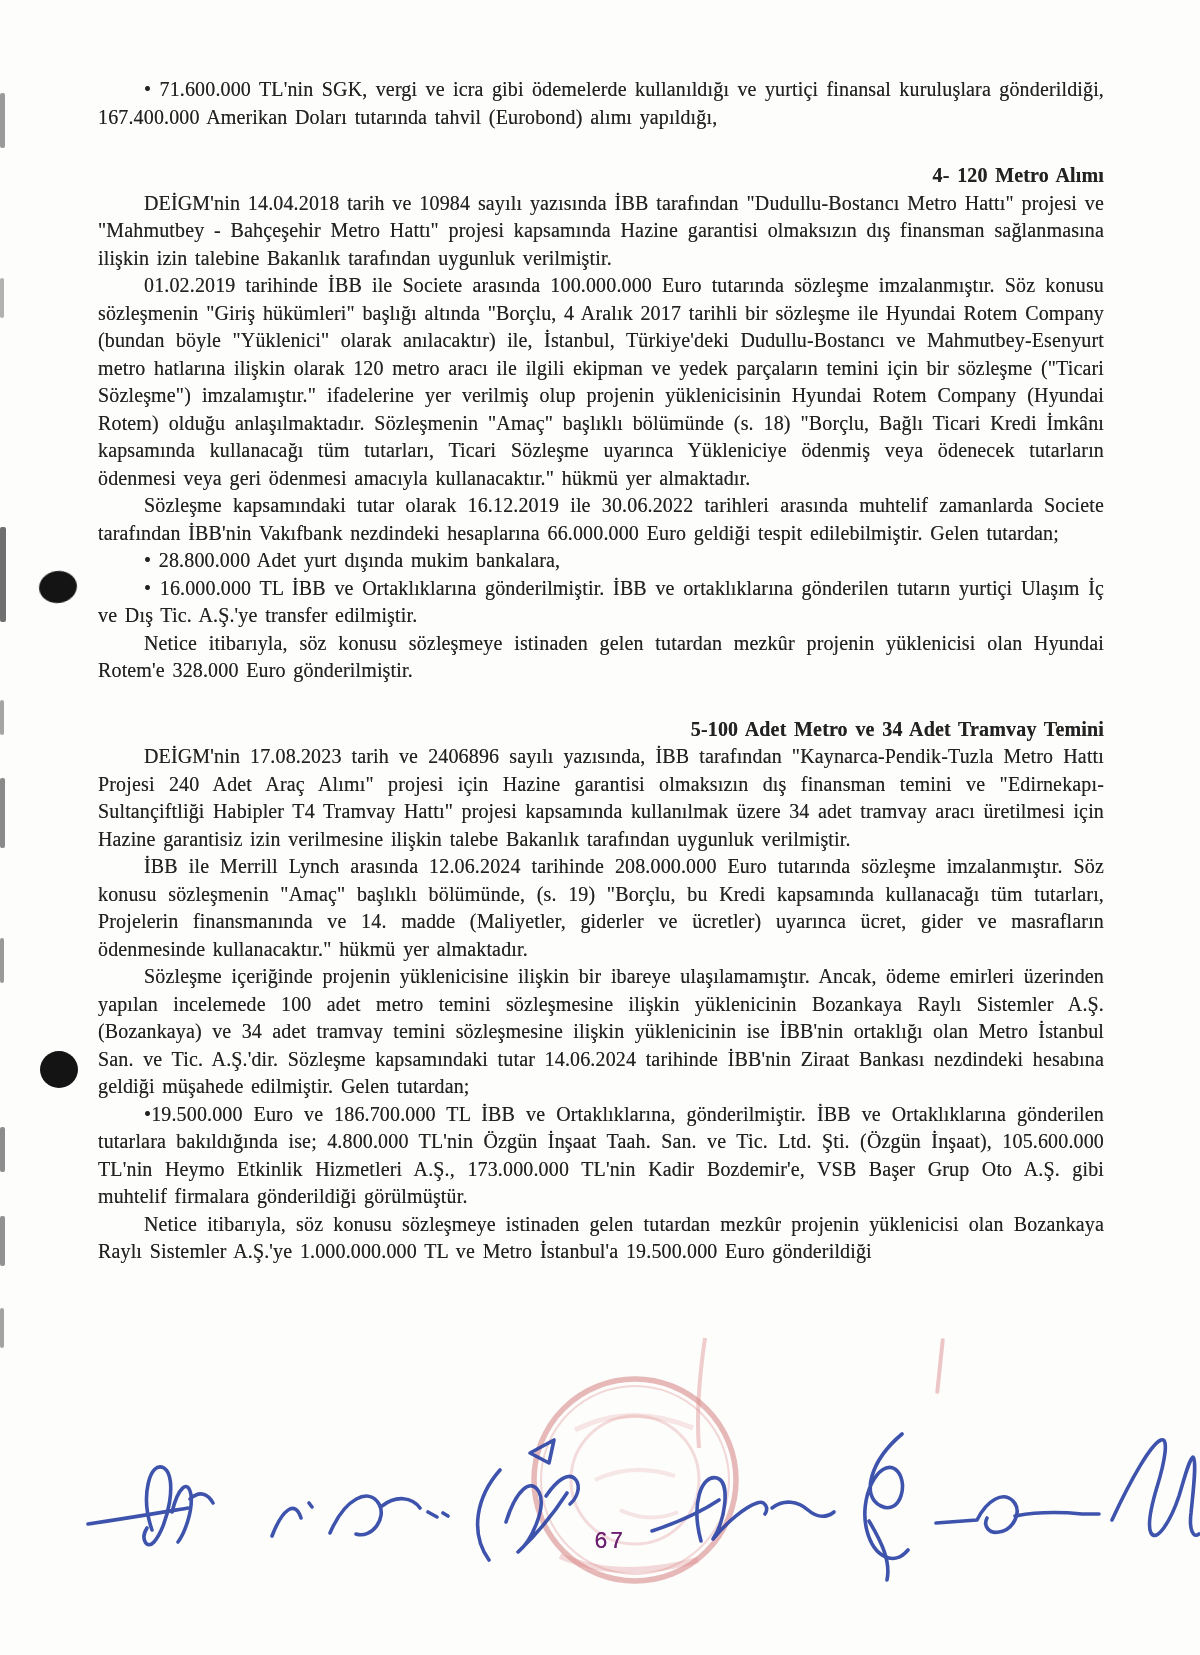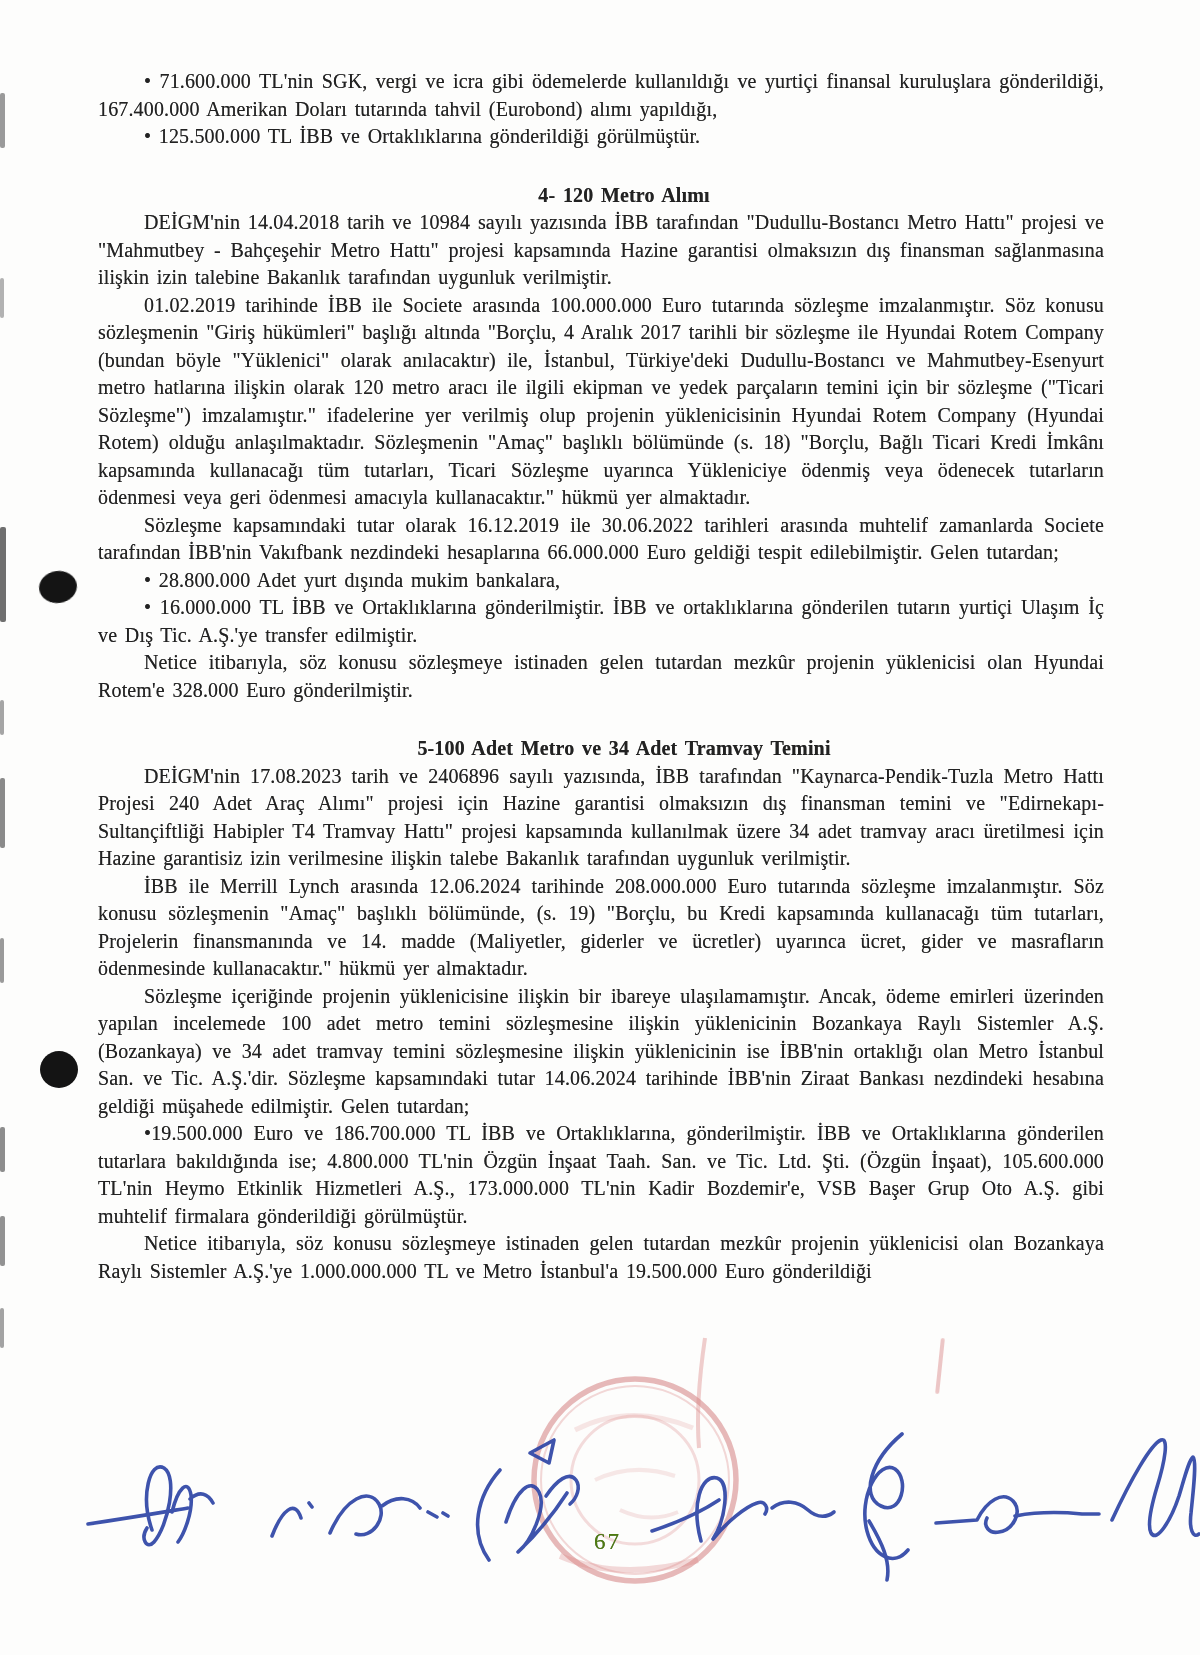--- a/index.html
+++ b/index.html
@@ -7,60 +7,61 @@
     position:relative;
     width:1200px;height:1655px;
     background:#fdfdfc;
     overflow:hidden;
     font-family:"Liberation Serif","DejaVu Serif",serif;
     color:#1f1f1f;
   }
   
   .doc{
     position:absolute;
-    left:98px;top:68px;
+    left:98px;top:76px;
     width:1006px;
   }
   .block{
     margin:0;
     font-size:20px;
     line-height:27.5px;
     text-align:justify;
     text-indent:46px;
     word-spacing:2.5px;
     letter-spacing:0.15px;
     color:#222;
     text-shadow:0 0 .45px rgba(20,20,20,.55);
   }
   .block.heading{
     font-weight:bold;
     margin-top:31px;
-    text-align:center;
+    text-align:right;
   }
   
   .edge-mark{
     position:absolute;left:0;
     filter:blur(.6px);
     border-radius:2px;
   }
   .hole-dot{
     position:absolute;
     background:#141414;
     border-radius:50%;
     filter:blur(.5px);
   }
   
   .stamp-svg{position:absolute;left:500px;top:1320px;filter:blur(.7px);}
   .page-number{
     position:absolute;
     left:594px;top:1529px;
     font-size:23px;
-    color:#4d7c0f;
+    color:#701a75;
     letter-spacing:2px;
     text-shadow:0 0 .5px rgba(30,30,30,.6);
+    font-family:Liberation Mono, monospace;
   }
   
   .signatures-svg{position:absolute;left:0;top:1400px;}
   .sig{fill:none;stroke-linecap:round;stroke-linejoin:round;}
 </style>
 </head>
 <body>
 
 <div class="page">
 
@@ -72,21 +73,20 @@
   <div class="edge-mark" style="top:938px;width:4px;height:45px;background:#9a9a9a;"></div>
   <div class="edge-mark" style="top:1127px;width:5px;height:45px;background:#8d8d8d;"></div>
   <div class="edge-mark" style="top:1216px;width:5px;height:50px;background:#929292;"></div>
   <div class="edge-mark" style="top:1308px;width:4px;height:40px;background:#a3a3a3;"></div>
 
   <div class="hole-dot" style="left:39px;top:571px;width:38px;height:32px;transform:rotate(-8deg);"></div>
   <div class="hole-dot" style="left:40px;top:1051px;width:38px;height:37px;"></div>
 
   <div class="doc" id="doc-body">
       <p class="block bullet">• 71.600.000 TL'nin SGK, vergi ve icra gibi ödemelerde kullanıldığı ve yurtiçi finansal kuruluşlara gönderildiği, 167.400.000 Amerikan Doları tutarında tahvil (Eurobond) alımı yapıldığı,</p>
-      <p class="block bullet">• 125.500.000 TL İBB ve Ortaklıklarına gönderildiği görülmüştür.</p>
       <p class="block heading">4- 120 Metro Alımı</p>
       <p class="block para">DEİGM'nin 14.04.2018 tarih ve 10984 sayılı yazısında İBB tarafından "Dudullu-Bostancı Metro Hattı" projesi ve "Mahmutbey - Bahçeşehir Metro Hattı" projesi kapsamında Hazine garantisi olmaksızın dış finansman sağlanmasına ilişkin izin talebine Bakanlık tarafından uygunluk verilmiştir.</p>
       <p class="block para">01.02.2019 tarihinde İBB ile Societe arasında 100.000.000 Euro tutarında sözleşme imzalanmıştır. Söz konusu sözleşmenin "Giriş hükümleri" başlığı altında "Borçlu, 4 Aralık 2017 tarihli bir sözleşme ile Hyundai Rotem Company (bundan böyle "Yüklenici" olarak anılacaktır) ile, İstanbul, Türkiye'deki Dudullu-Bostancı ve Mahmutbey-Esenyurt metro hatlarına ilişkin olarak 120 metro aracı ile ilgili ekipman ve yedek parçaların temini için bir sözleşme ("Ticari Sözleşme") imzalamıştır." ifadelerine yer verilmiş olup projenin yüklenicisinin Hyundai Rotem Company (Hyundai Rotem) olduğu anlaşılmaktadır. Sözleşmenin "Amaç" başlıklı bölümünde (s. 18) "Borçlu, Bağlı Ticari Kredi İmkânı kapsamında kullanacağı tüm tutarları, Ticari Sözleşme uyarınca Yükleniciye ödenmiş veya ödenecek tutarların ödenmesi veya geri ödenmesi amacıyla kullanacaktır." hükmü yer almaktadır.</p>
       <p class="block para">Sözleşme kapsamındaki tutar olarak 16.12.2019 ile 30.06.2022 tarihleri arasında muhtelif zamanlarda Societe tarafından İBB'nin Vakıfbank nezdindeki hesaplarına 66.000.000 Euro geldiği tespit edilebilmiştir. Gelen tutardan;</p>
       <p class="block bullet">• 28.800.000 Adet yurt dışında mukim bankalara,</p>
       <p class="block bullet">• 16.000.000 TL İBB ve Ortaklıklarına gönderilmiştir. İBB ve ortaklıklarına gönderilen tutarın yurtiçi Ulaşım İç ve Dış Tic. A.Ş.'ye transfer edilmiştir.</p>
       <p class="block para">Netice itibarıyla, söz konusu sözleşmeye istinaden gelen tutardan mezkûr projenin yüklenicisi olan Hyundai Rotem'e 328.000 Euro gönderilmiştir.</p>
       <p class="block heading">5-100 Adet Metro ve 34 Adet Tramvay Temini</p>
       <p class="block para">DEİGM'nin 17.08.2023 tarih ve 2406896 sayılı yazısında, İBB tarafından "Kaynarca-Pendik-Tuzla Metro Hattı Projesi 240 Adet Araç Alımı" projesi için Hazine garantisi olmaksızın dış finansman temini ve "Edirnekapı-Sultançiftliği Habipler T4 Tramvay Hattı" projesi kapsamında kullanılmak üzere 34 adet tramvay aracı üretilmesi için Hazine garantisiz izin verilmesine ilişkin talebe Bakanlık tarafından uygunluk verilmiştir.</p>
       <p class="block para">İBB ile Merrill Lynch arasında 12.06.2024 tarihinde 208.000.000 Euro tutarında sözleşme imzalanmıştır. Söz konusu sözleşmenin "Amaç" başlıklı bölümünde, (s. 19) "Borçlu, bu Kredi kapsamında kullanacağı tüm tutarları, Projelerin finansmanında ve 14. madde (Maliyetler, giderler ve ücretler) uyarınca ücret, gider ve masrafların ödenmesinde kullanacaktır." hükmü yer almaktadır.</p>

